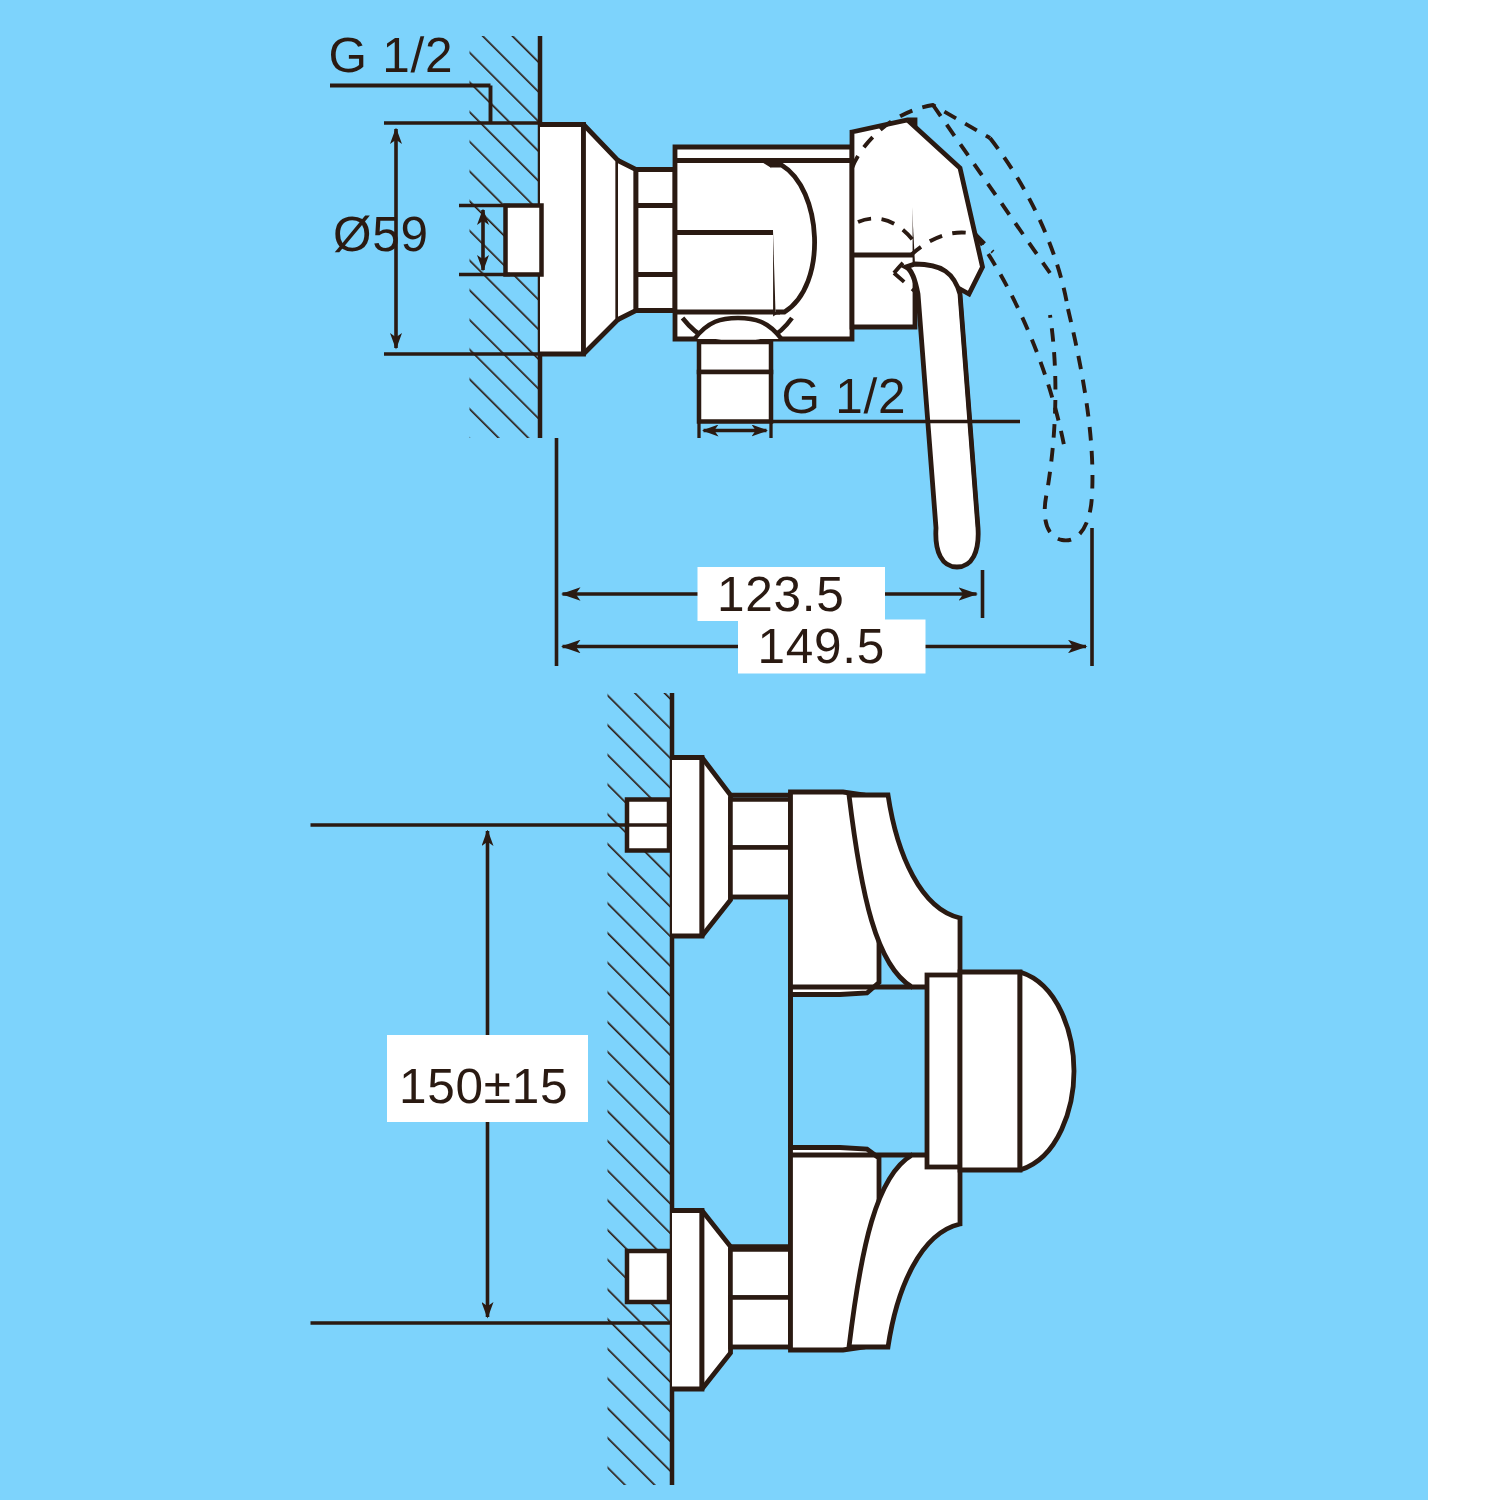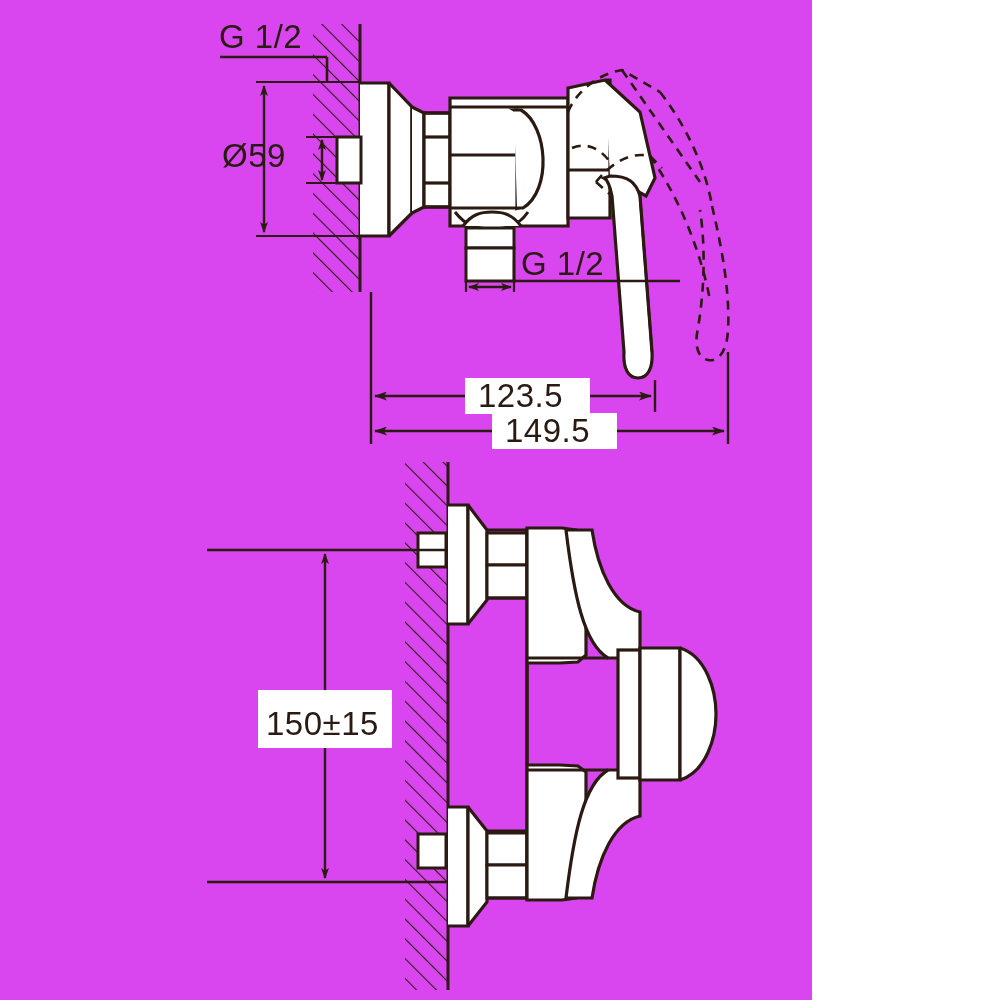--- a/index.html
+++ b/index.html
@@ -9,23 +9,23 @@
     background: #ffffff;
   }
   body {
     width: 1000px;
     height: 1000px;
     font-family: "Liberation Sans", sans-serif;
     overflow: hidden;
   }
   #drawing-root {
     position: relative;
-    width: 812px;
+    width: 952px;
     height: 1000px;
-    background: #d946ef;
+    background: #7dd3fc;
   }
   svg.sheet {
     display: block;
     width: 1000px;
     height: 1000px;
   }
   .dim-text-lg {
     font-family: "Liberation Sans", sans-serif;
     font-size: 33px;
     fill: #2a1a12;

